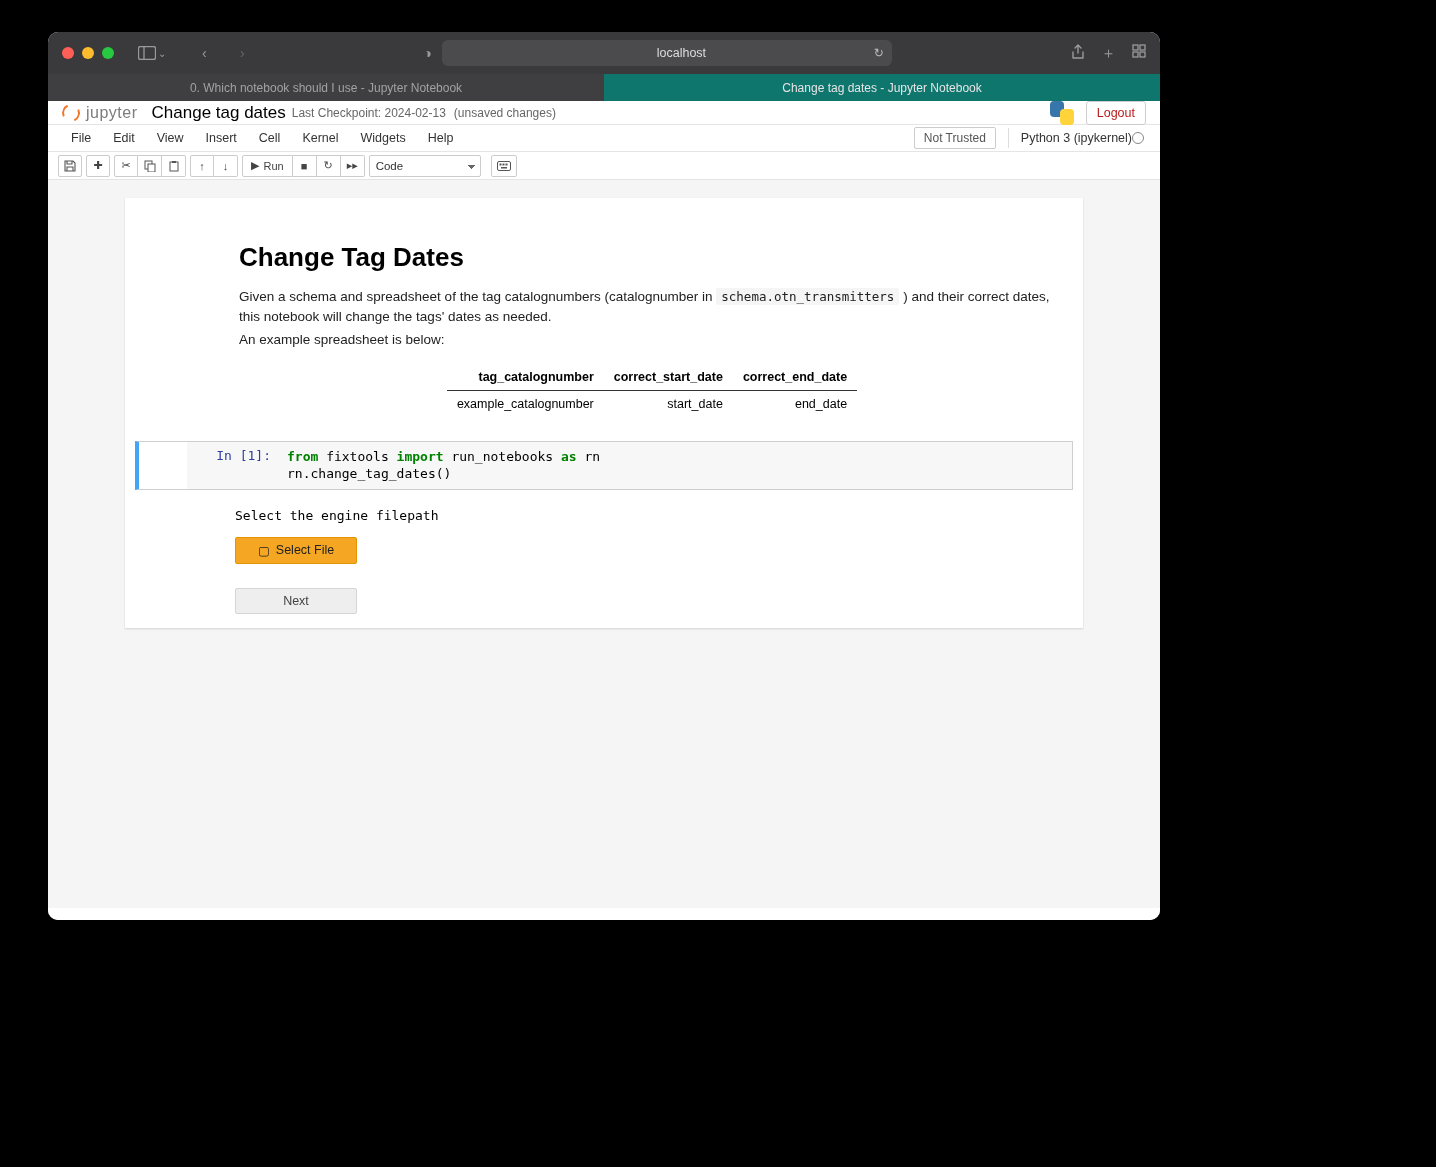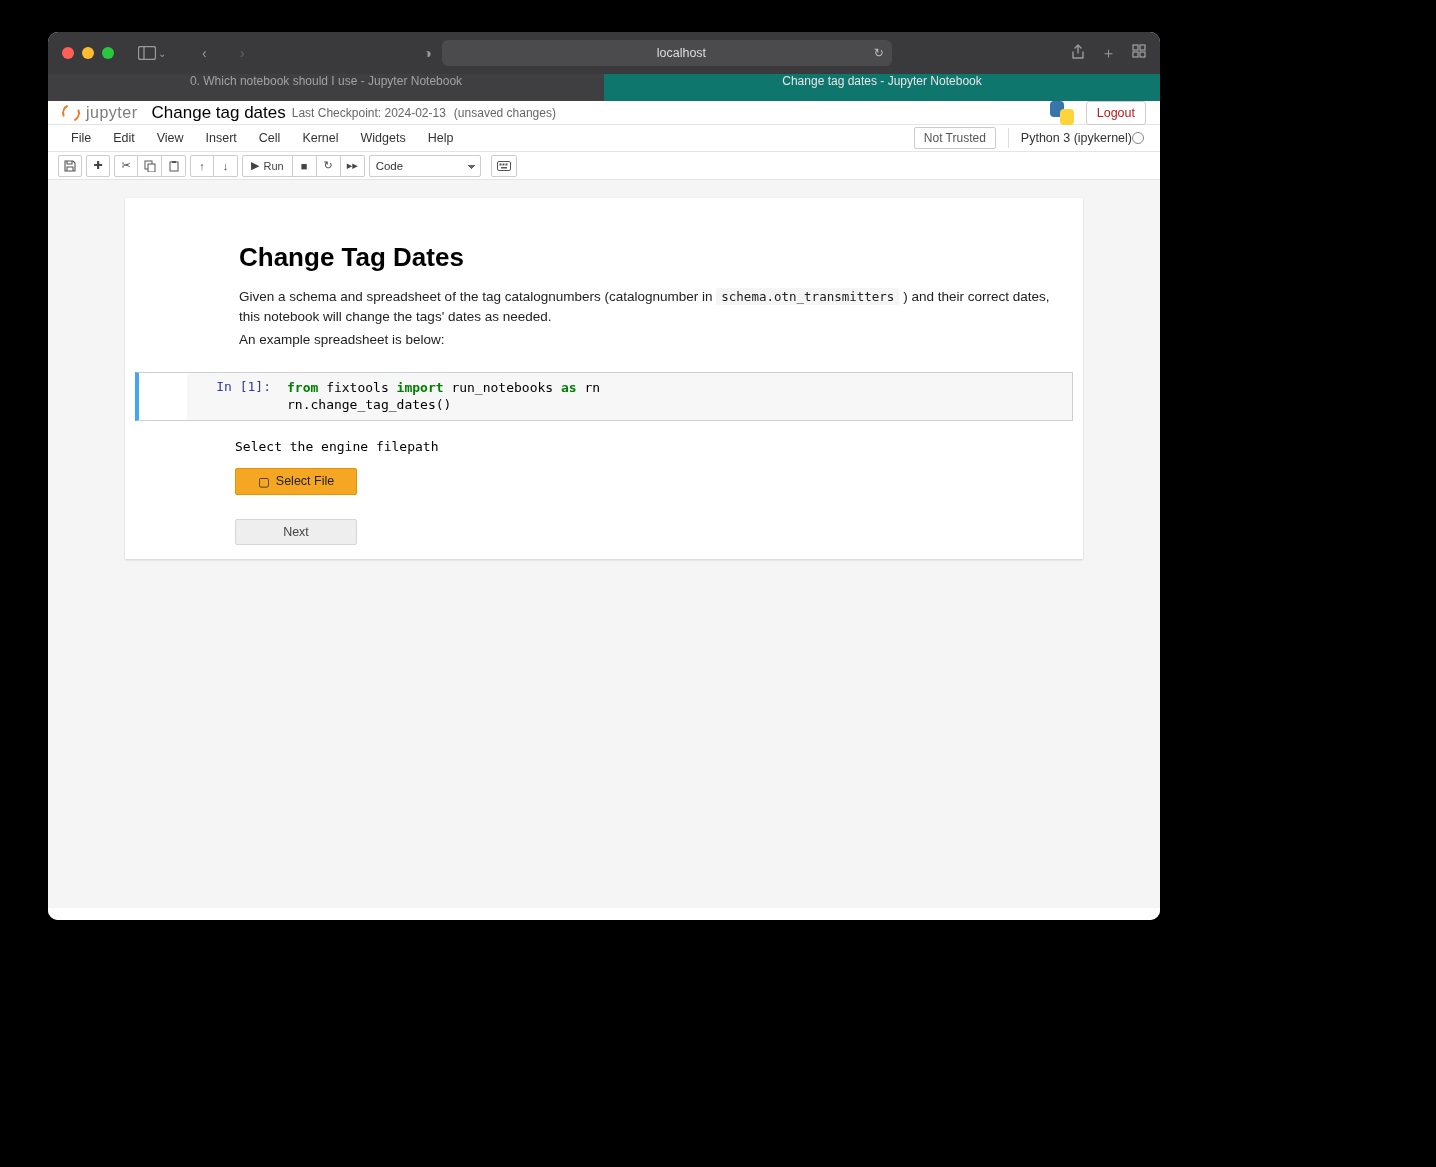--- a/index.html
+++ b/index.html
@@ -48,21 +48,21 @@
   justify-content: center;
   color: #ddd;
   font-size: 12.5px;
   position: relative;
   padding-left: 29px;
 }
 .addr-bar .reload { position: absolute; right: 8px; color: #bbb; font-size: 12px; }
 .shield { color: #9a9a9c; font-size: 14px; }
 .right-tb { display: flex; gap: 16px; color: #9a9a9c; font-size: 15px; margin-left: 10px; }
 .tabbar { height: 27px; background: #2b2b2d; display: flex; }
-.tab { flex: 1; display: flex; justify-content: center; font-size: 12px; color: #c8c8c8; }
+.tab { flex: 1; display: flex; align-items: center; justify-content: center; font-size: 12px; color: #c8c8c8; }
 .tab.inactive { background: #3f3f41; color: #a2a2a4; }
 .tab.active { background: #0f766e; color: #e5e5e5; font-weight: 500; }
 .page { background: #fff; height: calc(100% - 69px); overflow: auto; }
 
 .header-bar {
   height: 24px;
   border-bottom: 1px solid #e5e5e5;
   display: flex;
   align-items: center;
   padding: 0 14px;
@@ -333,20 +333,36 @@
         <div class="cell">
           <div class="prompt-col"></div>
           <div class="cell-body md-render">
             <h1>Change Tag Dates</h1>
             <p>
               <span>Given a schema and spreadsheet of the tag catalognumbers (catalognumber in </span>
               <code class="inline">schema.otn_transmitters</code>
               <span>) and their correct dates, this notebook will change the tags' dates as needed.</span>
             </p>
             <p>An example spreadsheet is below:</p>
+            <table class="ex-table">
+              <thead>
+                  <tr>
+                <th>tag_catalognumber</th>
+                <th>correct_start_date</th>
+                <th>correct_end_date</th>
+              </tr>
+                </thead>
+              <tbody>
+                  <tr>
+                <td>example_catalognumber</td>
+                <td>start_date</td>
+                <td>end_date</td>
+              </tr>
+                </tbody>
+            </table>
           </div>
         </div>
 
         <div class="code-cell">
           <div class="prompt-col">In [1]:</div>
           <div class="code-source"><span class="kw-green">from</span> <span>fixtools</span> <span class="kw-green">import</span> <span>run_notebooks</span> <span class="kw-green">as</span> <span>rn</span>
 <span>rn.change_tag_dates()</span></div>
         </div>
 
         <div class="output-block">

